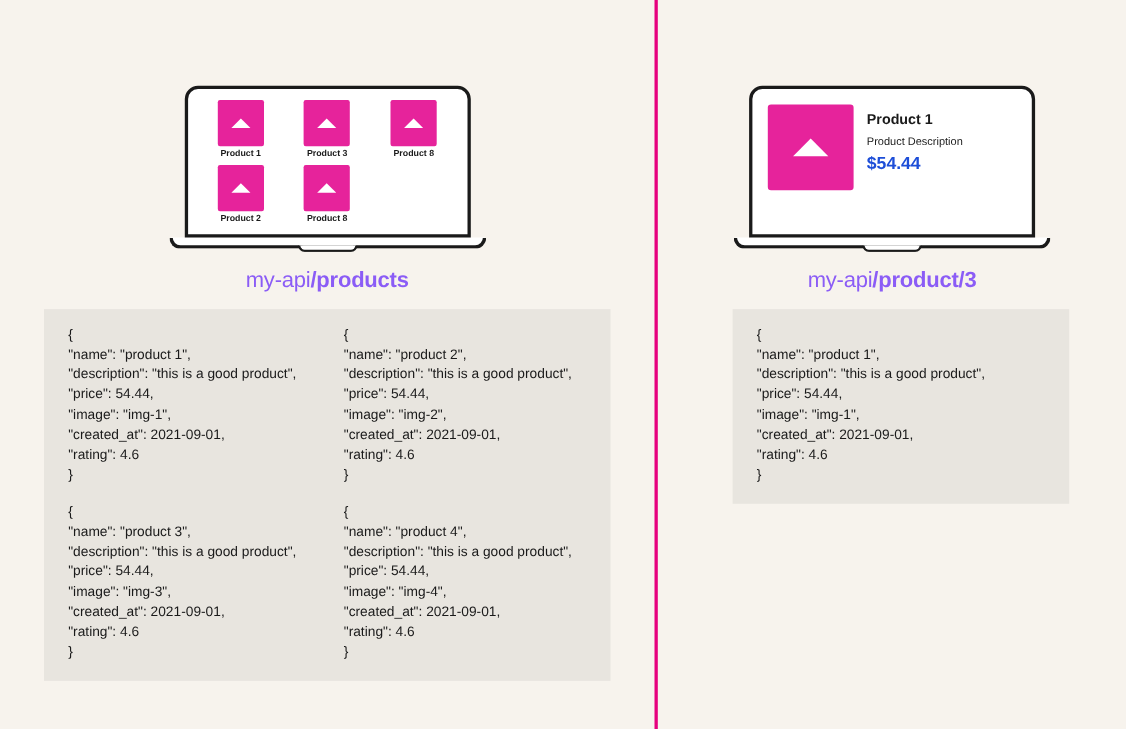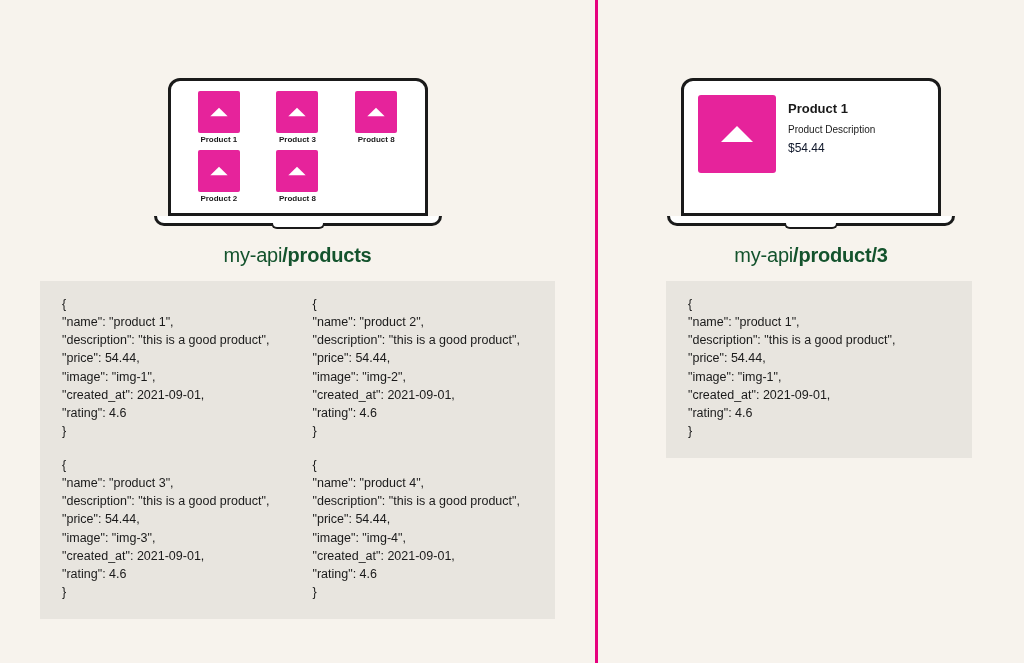--- a/index.html
+++ b/index.html
@@ -111,27 +111,27 @@
     background: #e6239b;
     border-radius: 3px;
     display: flex;
     align-items: center;
     justify-content: center;
     flex-shrink: 0;
   }
   .detail-info { padding-top: 6px; }
   .detail-title { font-size: 13px; font-weight: 700; color: #1a1a1a; }
   .detail-desc { font-size: 10px; color: #1a1a1a; margin-top: 8px; }
-  .detail-price { font-size: 12px; color: #0f172a; margin-top: 6px; }
+  .detail-price { font-size: 16px; color: #1d4ed8; margin-top: 6px; font-weight: bold; }
 
   
   .endpoint {
     text-align: center;
     font-size: 20px;
-    color: #14532d;
+    color: #8b5cf6;
     margin-top: 18px;
     letter-spacing: -0.2px;
   }
   .endpoint .bold { font-weight: 800; }
 
   
   .code-box {
     background: #e8e5df;
     margin-top: 14px;
     padding: 14px 22px 18px;

